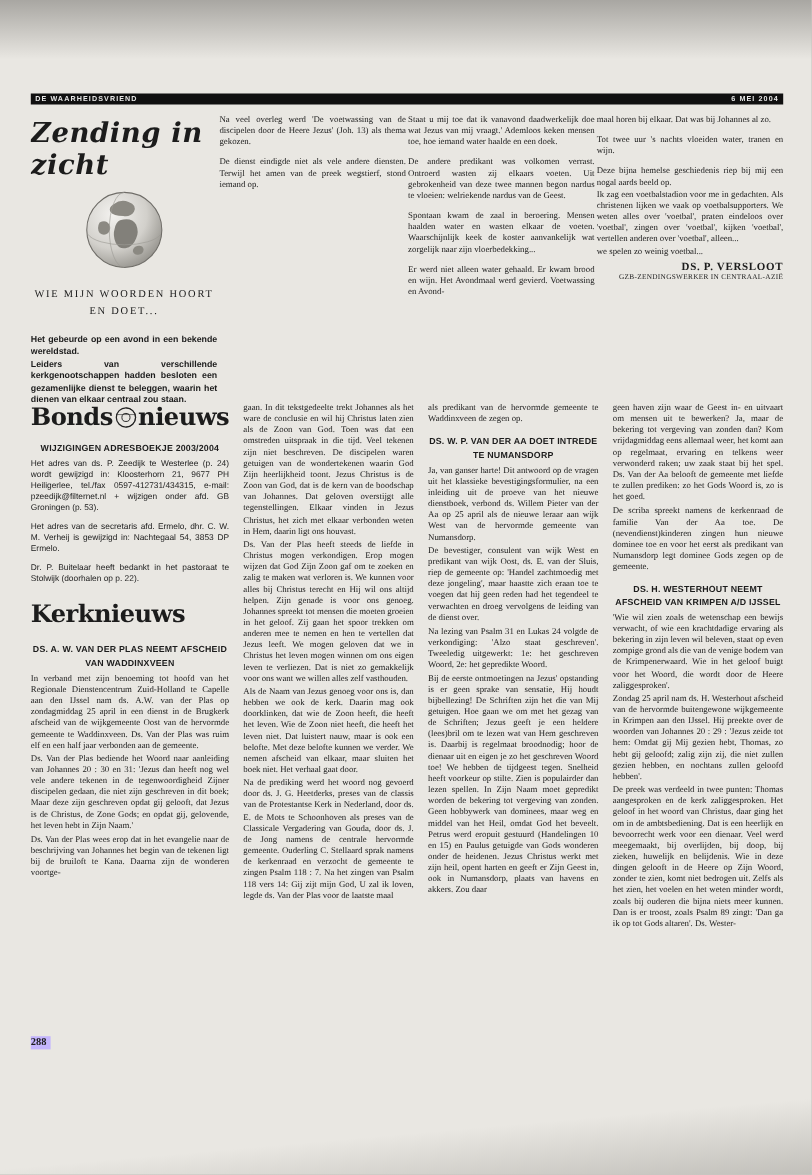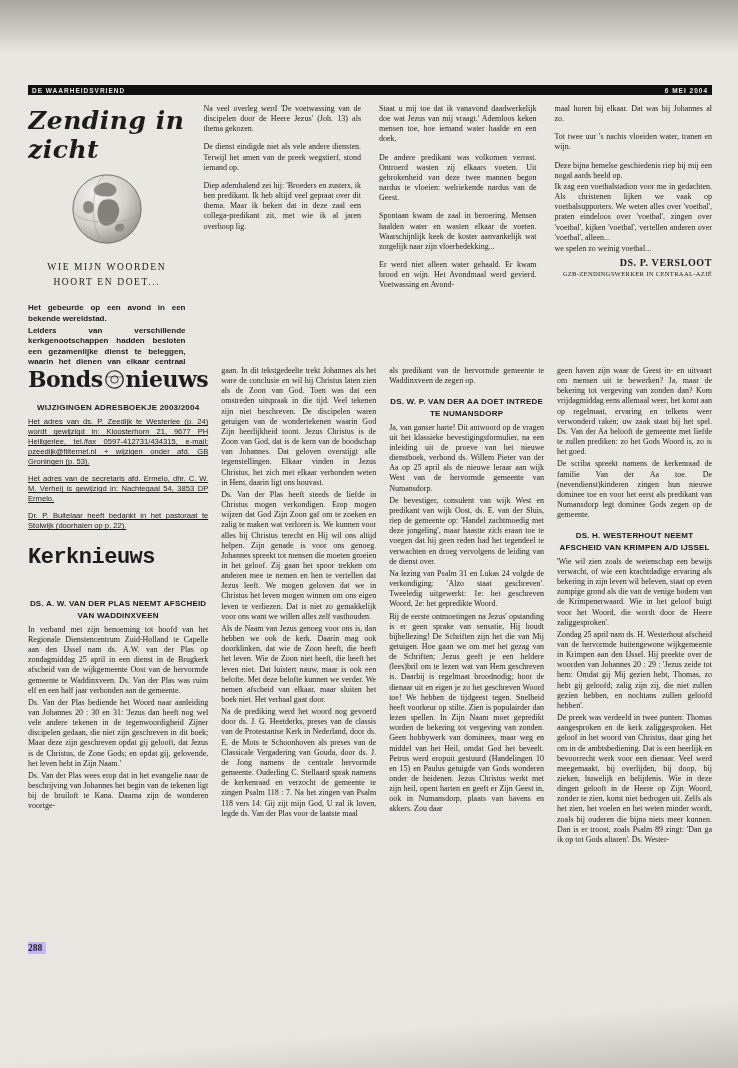--- a/index.html
+++ b/index.html
@@ -9,21 +9,21 @@
   .scan-top-shade { position:absolute; top:0; left:0; right:0; height:54px;
     background:linear-gradient(rgba(90,88,84,0.45), rgba(233,231,226,0)); pointer-events:none; }
   .scan-bottom-shade { position:absolute; bottom:0; left:0; width:100%; height:90px;
     background:linear-gradient(175deg, rgba(233,231,226,0) 55%, rgba(120,118,112,0.35)); pointer-events:none; }
 
   .masthead { position:absolute; top:85px; left:28px; width:684px; height:10px; background:#101010;
     color:#e9e9e9; display:flex; align-items:center; justify-content:space-between;
     font-family:"Liberation Sans",sans-serif; font-size:6.5px; font-weight:bold; letter-spacing:1px; padding:0 4px; }
 
   .top-grid { position:absolute; top:104px; left:28px; width:684px; height:262px;
-    display:grid; grid-template-columns:repeat(4,1fr); column-gap:18px; overflow:hidden; }
+    display:grid; grid-template-columns:repeat(4,1fr); column-gap:2px; overflow:hidden; }
 
   .zending-title { font-family:"DejaVu Serif",serif; font-style:italic; font-size:25px; letter-spacing:0.5px; margin:2px 0 6px; }
   .globe-wrap { width:80px; margin:2px auto 4px; text-align:center; }
   .zending-motto { text-align:center; font-size:9.5px; letter-spacing:1.6px; line-height:1.55; margin-top:8px; }
   .zending-intro { text-align:justify; font-family:"Liberation Sans",sans-serif; font-weight:bold;
     font-size:8px; line-height:1.32; margin-top:14px; hyphens:auto; }
   .zending-intro p { margin-bottom:1px; }
 
   .bodycol { font-size:8px; line-height:1.27; text-align:justify; hyphens:auto; }
   .bodycol p { margin-bottom:8px; }
@@ -32,27 +32,27 @@
 
   .signature { text-align:right; margin-top:3px; }
   .signature .name { font-weight:bold; font-size:10px; letter-spacing:0.6px; }
   .signature .role { font-size:6.6px; letter-spacing:0.3px; }
 
   .bottom-grid { position:absolute; top:366px; left:28px; width:684px; height:588px;
     display:grid; grid-template-columns:repeat(4,1fr); column-gap:13px; overflow:hidden; }
 
   .section-headline { font-family:"DejaVu Serif",serif; font-size:22px; letter-spacing:-0.5px;
     display:flex; align-items:center; gap:1px; margin:0 0 10px; white-space:nowrap; }
-  .kerk-headline { margin:14px 0 28px;font-family:Liberation Mono, monospace; }
+  .kerk-headline { margin:14px 0 14px; }
 
   .art-heading { font-family:"Liberation Sans",sans-serif; font-weight:bold; font-size:8px;
     line-height:1.4; letter-spacing:0.2px; margin:10px 0 4px; text-align:center; }
   .first-heading { margin-top:0; }
 
-  .bonds-text { font-family:"Liberation Sans",sans-serif; font-size:7.6px; line-height:1.32; text-align:justify; hyphens:auto;text-decoration:underline; }
+  .bonds-text { font-family:"Liberation Sans",sans-serif; font-size:7.6px; line-height:1.32; text-align:justify; hyphens:auto; }
   .bonds-text p { margin-bottom:7px; }
 
   .page-number { position:absolute; left:28px; top:942px; font-weight:bold; font-size:9.5px;
     background:#c4b5fd; padding:1px 4px 1px 0; }
 </style>
 </head>
 <body>
 
 <div class="page">
   <div class="scan-top-shade"></div>
@@ -88,21 +88,20 @@
       <div class="zending-motto">WIE MIJN WOORDEN HOORT EN DOET...</div>
       <div class="zending-intro">
         <p>Het gebeurde op een avond in een bekende wereldstad.</p>
         <p>Leiders van verschillende kerkgenootschappen hadden besloten een gezamenlijke dienst te beleggen, waarin het dienen van elkaar centraal zou staan.</p>
       </div>
     </div>
 
     <div class="bodycol">
       <p>Na veel overleg werd 'De voetwassing van de discipelen door de Heere Jezus' (Joh. 13) als thema gekozen.</p>
       <p>De dienst eindigde niet als vele andere diensten. Terwijl het amen van de preek wegstierf, stond iemand op.</p>
-      <p>Diep ademhalend zei hij: 'Broeders en zusters, ik ben predikant. Ik heb altijd veel gepraat over dit thema. Maar ik beken dat in deze zaal een collega-predikant zit, met wie ik al jaren overhoop lig.</p>
     </div>
 
     <div class="bodycol">
       <p>Staat u mij toe dat ik vanavond daadwerkelijk doe wat Jezus van mij vraagt.' Ademloos keken mensen toe, hoe iemand water haalde en een doek.</p>
       <p>De andere predikant was volkomen verrast. Ontroerd wasten zij elkaars voeten. Uit gebrokenheid van deze twee mannen begon nardus te vloeien: welriekende nardus van de Geest.</p>
       <p>Spontaan kwam de zaal in beroering. Mensen haalden water en wasten elkaar de voeten. Waarschijnlijk keek de koster aanvankelijk wat zorgelijk naar zijn vloerbedekking...</p>
       <p>Er werd niet alleen water gehaald. Er kwam brood en wijn. Het Avondmaal werd gevierd. Voetwassing en Avond-</p>
     </div>
 
     <div class="bodycol">

